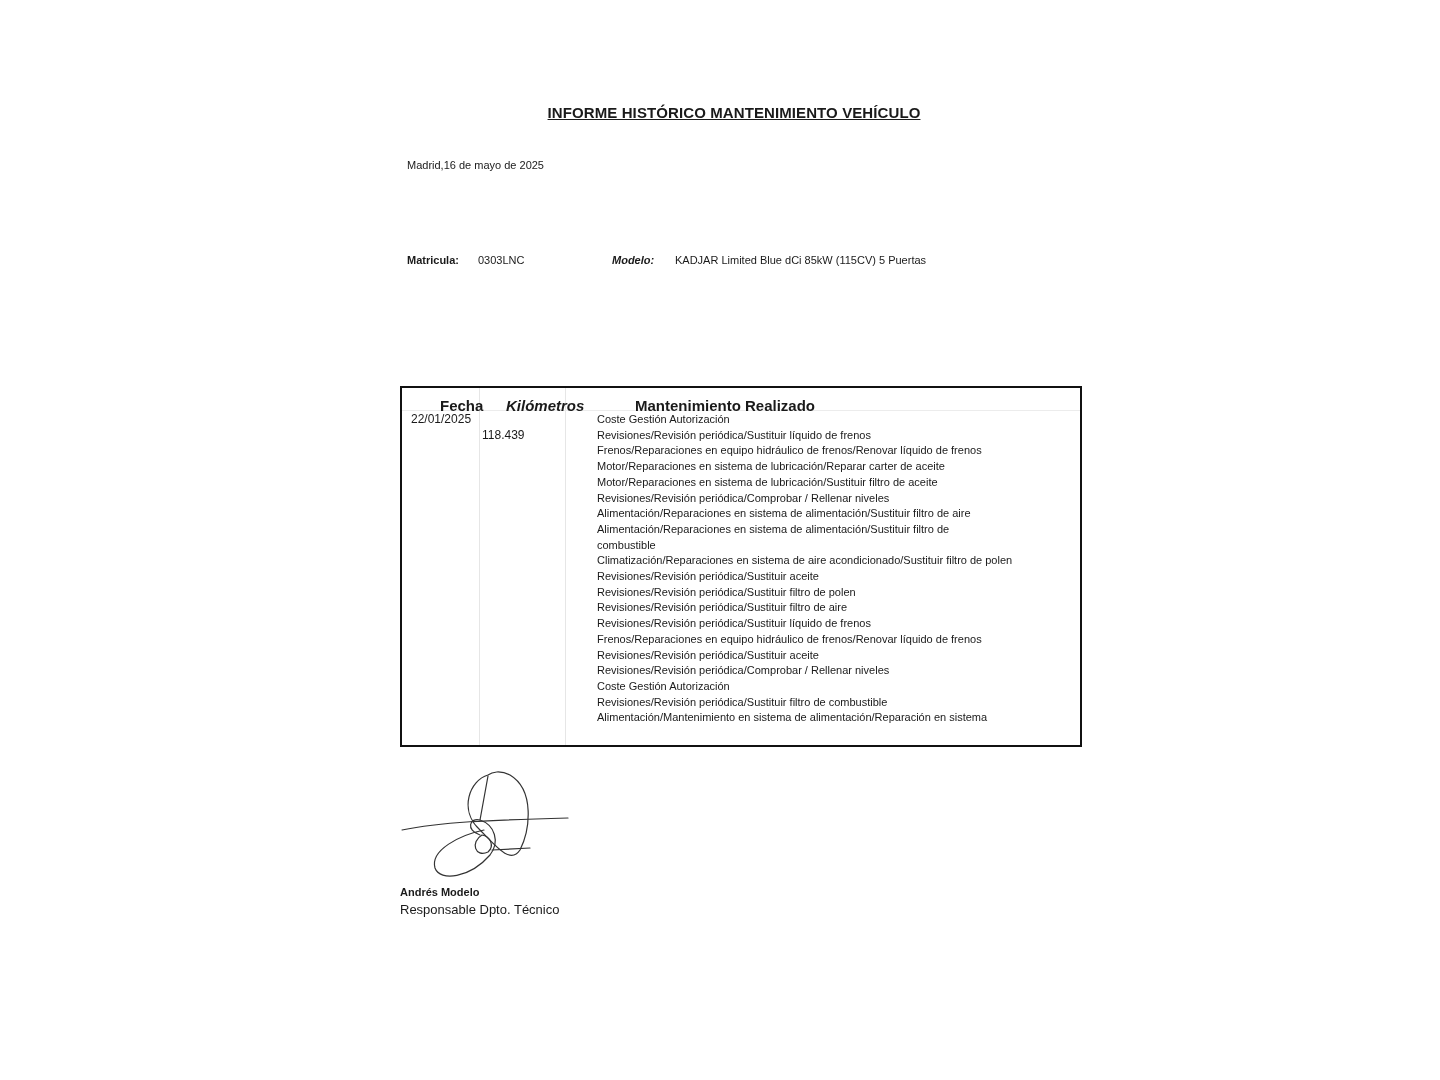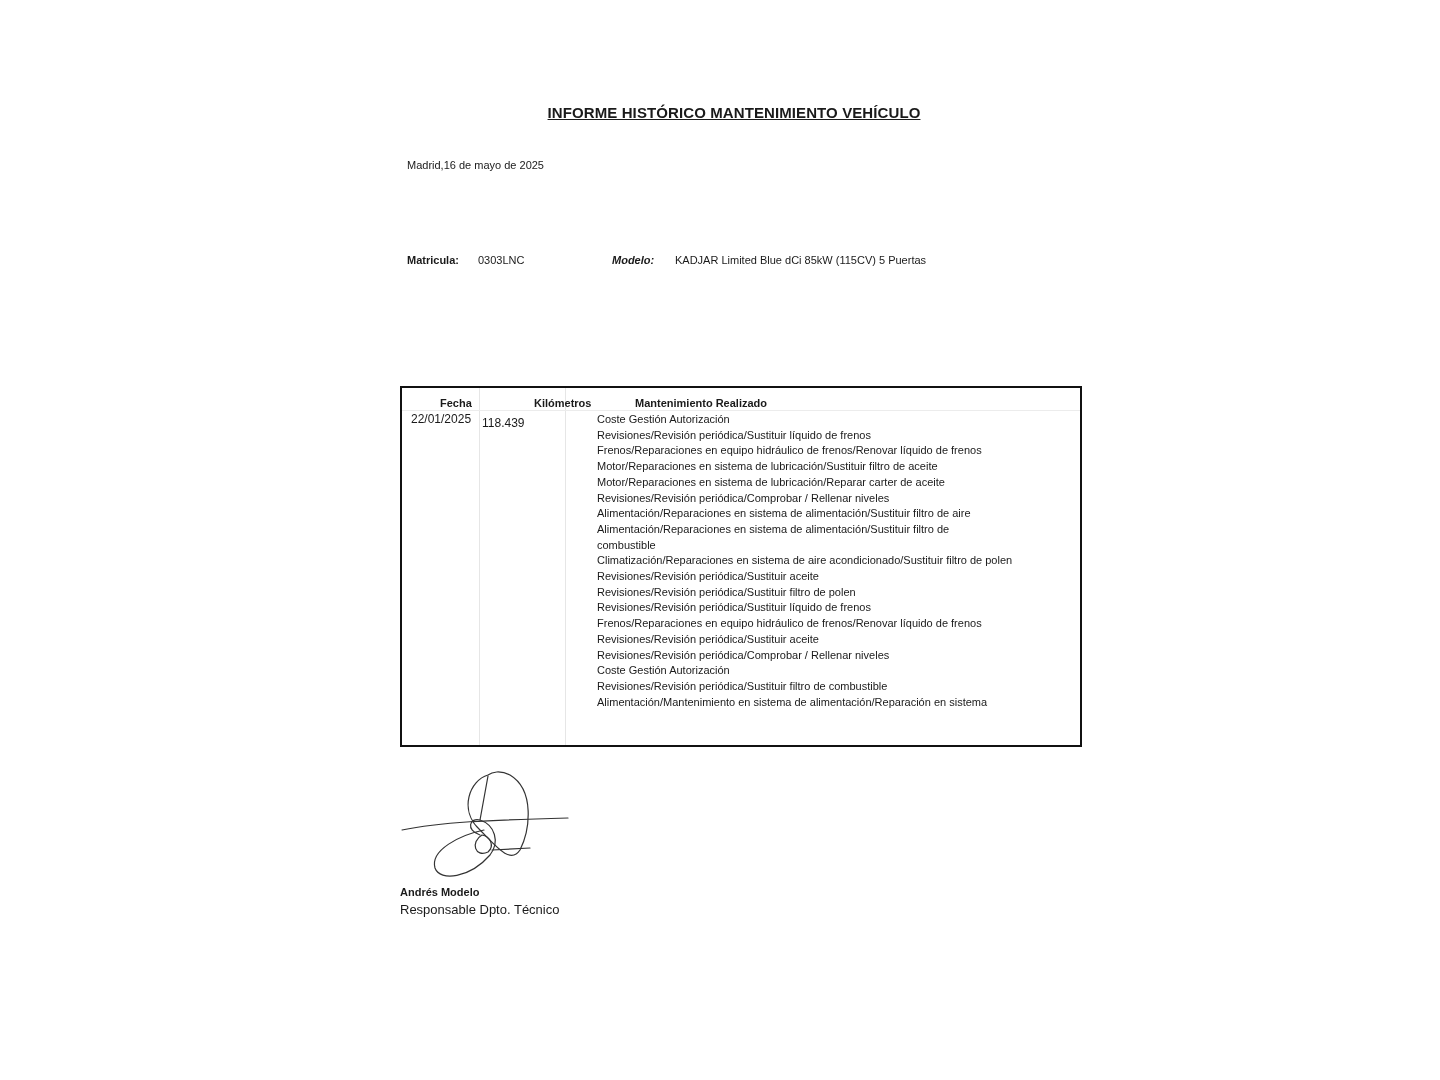--- a/index.html
+++ b/index.html
@@ -13,21 +13,21 @@
   }
   .place-date { position: absolute; left: 407px; top: 159px; font-size: 11px; }
   .info-row { position: absolute; top: 254px; font-size: 11px; }
   .info-label { font-weight: bold; }
   .box {
     position: absolute; left: 400px; top: 386px; width: 682px; height: 361px;
     border: 2px solid #111; box-sizing: border-box;
   }
   .col-line { position: absolute; top: 0; bottom: 0; width: 1px; background: #e6e6e6; }
   .head-line { position: absolute; left: 0; right: 0; top: 22px; height: 1px; background: #ececec; }
-  .th { position: absolute; top: 9px; font-size: 11px; font-weight: bold; padding-left: 32px; }
+  .th { position: absolute; top: 9px; font-size: 15px; font-weight: bold; padding-left: 32px; }
   .td { position: absolute; font-size: 12px; }
   .items { position: absolute; left: 171px; top: 24px; width: 440px; font-size: 11px; line-height: 15.7px; }
   .items div { white-space: normal; margin-left: 24px; }
   .signature { position: absolute; left: 400px; top: 770px; width: 170px; height: 110px; }
   .signer-name { position: absolute; left: 400px; top: 886px; font-size: 11px; font-weight: bold; }
   .signer-role { position: absolute; left: 400px; top: 902px; font-size: 13px; }
 </style>
 </head>
 <body>
 
@@ -43,38 +43,39 @@
   <span class="info-label">Modelo:</span>
 </div>
 <div class="info-row" style="left:675px;">KADJAR Limited Blue dCi 85kW (115CV) 5 Puertas</div>
 
 <div class="box">
   <div class="col-line" style="left:77px;"></div>
   <div class="col-line" style="left:163px;"></div>
   <div class="head-line"></div>
 
   <div class="th" style="left:6px;">Fecha</div>
-  <div class="th" style="left:100px;">Kilómetros</div>
+  <div class="th" style="left:72px;font-style:italic;">Kilómetros</div>
   <div class="th" style="left:171px;margin-left:30px;">Mantenimiento Realizado</div>
 
   <div class="td" style="left:9px; top:24px;">22/01/2025</div>
-  <div class="td" style="left:80px; top:28px;">118.439</div>
+  <div class="td" style="left:80px; top:40px;">118.439</div>
 
   <div class="items">
     <div>Coste Gestión Autorización</div>
     <div>Revisiones/Revisión periódica/Sustituir líquido de frenos</div>
     <div>Frenos/Reparaciones en equipo hidráulico de frenos/Renovar líquido de frenos</div>
+    <div>Motor/Reparaciones en sistema de lubricación/Reparar carter de aceite</div>
     <div>Motor/Reparaciones en sistema de lubricación/Sustituir filtro de aceite</div>
-    <div>Motor/Reparaciones en sistema de lubricación/Reparar carter de aceite</div>
     <div>Revisiones/Revisión periódica/Comprobar / Rellenar niveles</div>
     <div>Alimentación/Reparaciones en sistema de alimentación/Sustituir filtro de aire</div>
     <div style="width:400px;">Alimentación/Reparaciones en sistema de alimentación/Sustituir filtro de combustible</div>
     <div style="width:420px;">Climatización/Reparaciones en sistema de aire acondicionado/Sustituir filtro de polen</div>
     <div>Revisiones/Revisión periódica/Sustituir aceite</div>
     <div>Revisiones/Revisión periódica/Sustituir filtro de polen</div>
+    <div>Revisiones/Revisión periódica/Sustituir filtro de aire</div>
     <div>Revisiones/Revisión periódica/Sustituir líquido de frenos</div>
     <div>Frenos/Reparaciones en equipo hidráulico de frenos/Renovar líquido de frenos</div>
     <div>Revisiones/Revisión periódica/Sustituir aceite</div>
     <div>Revisiones/Revisión periódica/Comprobar / Rellenar niveles</div>
     <div>Coste Gestión Autorización</div>
     <div>Revisiones/Revisión periódica/Sustituir filtro de combustible</div>
     <div>Alimentación/Mantenimiento en sistema de alimentación/Reparación en sistema</div>
   </div>
 </div>
 

